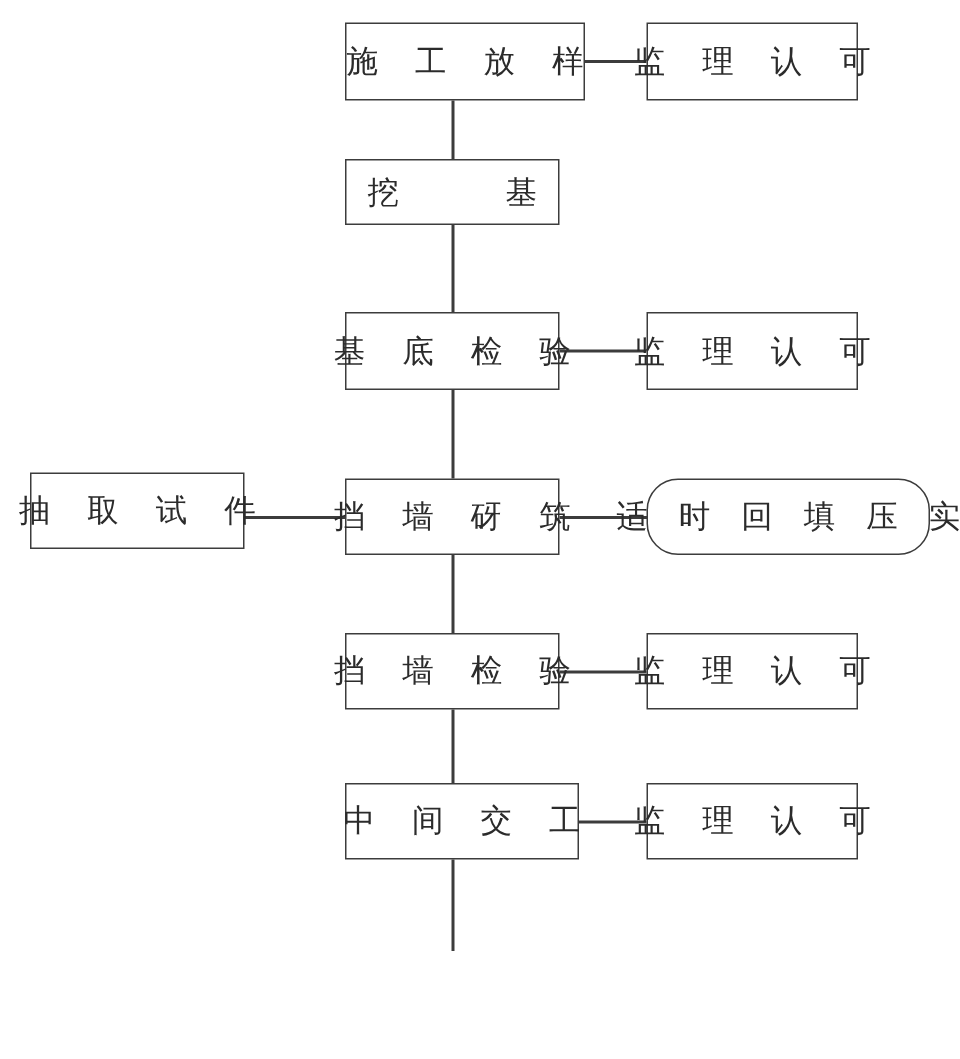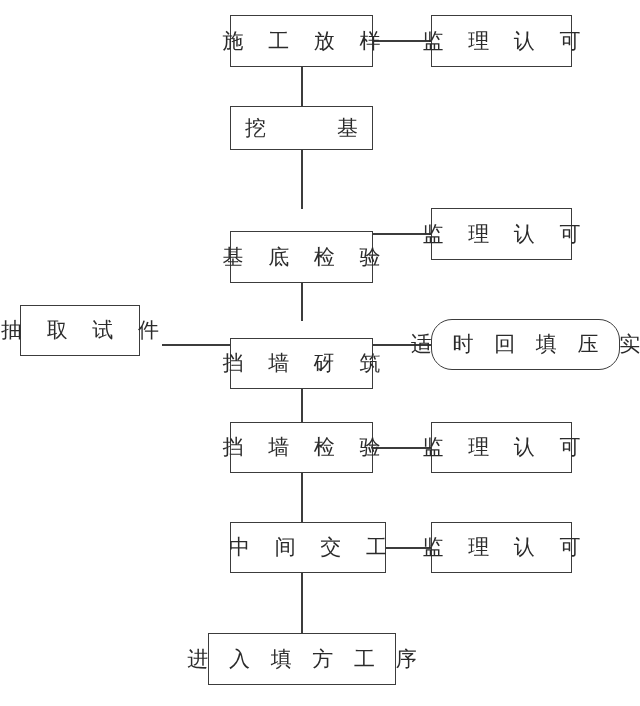--- a/index.html
+++ b/index.html
@@ -65,48 +65,48 @@
   <div class="conn h" style="left:372px; top:233px; width:60px;"></div>
   <div class="conn v" style="left:301px; top:259px; height:62px;"></div>
   <div class="conn h" style="left:162px; top:344px; width:69px;"></div>
   <div class="conn h" style="left:372px; top:344px; width:60px;"></div>
   <div class="conn v" style="left:301px; top:369px; height:54px;"></div>
   <div class="conn h" style="left:372px; top:447px; width:60px;"></div>
   <div class="conn v" style="left:301px; top:472px; height:52px;"></div>
   <div class="conn h" style="left:372px; top:547px; width:60px;"></div>
   <div class="conn v" style="left:301px; top:572px; height:62px;"></div>
 
-  <div class="node trk-normal" style="left:230px; top:15px; width:143px; height:52px;">
+  <div class="node trk-normal" style="left:230px; top:15px; width:160px; height:52px;">
     <span class="label">施 工 放 样</span>
   </div>
 
   <div class="node trk-normal" style="left:431px; top:15px; width:141px; height:52px;">
     <span class="label">监 理 认 可</span>
   </div>
 
   <div class="node trk-split" style="left:230px; top:106px; width:143px; height:44px;">
     <span class="label">
       <span>挖</span>
       <span>基</span>
     </span>
   </div>
 
-  <div class="node trk-normal" style="left:230px; top:208px; width:143px; height:52px;margin-top:23px;">
+  <div class="node trk-normal" style="left:230px; top:208px; width:143px; height:52px;">
     <span class="label">基 底 检 验</span>
   </div>
 
   <div class="node trk-normal" style="left:431px; top:208px; width:141px; height:52px;">
     <span class="label">监 理 认 可</span>
   </div>
 
-  <div class="node trk-normal" style="left:20px; top:305px; width:120px; height:51px;">
+  <div class="node trk-normal" style="left:20px; top:315px; width:143px; height:51px;">
     <span class="label">抽 取 试 件</span>
   </div>
 
-  <div class="node trk-normal" style="left:230px; top:338px; width:143px; height:51px;">
+  <div class="node trk-normal" style="left:230px; top:319px; width:143px; height:51px;">
     <span class="label">挡 墙 砑 筑</span>
   </div>
 
   <div class="node trk-wide" style="left:431px; top:319px; width:189px; height:51px;border-radius:21px;">
     <span class="label">适 时 回 填 压 实</span>
   </div>
 
   <div class="node trk-normal" style="left:230px; top:422px; width:143px; height:51px;text-align:right;">
     <span class="label">挡 墙 检 验</span>
   </div>
@@ -116,17 +116,14 @@
   </div>
 
   <div class="node trk-normal" style="left:230px; top:522px; width:156px; height:51px;">
     <span class="label">中 间 交 工</span>
   </div>
 
   <div class="node trk-normal" style="left:431px; top:522px; width:141px; height:51px;">
     <span class="label">监 理 认 可</span>
   </div>
 
-  <div class="node trk-wide" style="left:208px; top:633px; width:188px; height:52px;">
-    <span class="label">进 入 填 方 工 序</span>
-  </div>
 
 </div>
 
 </body></html>

